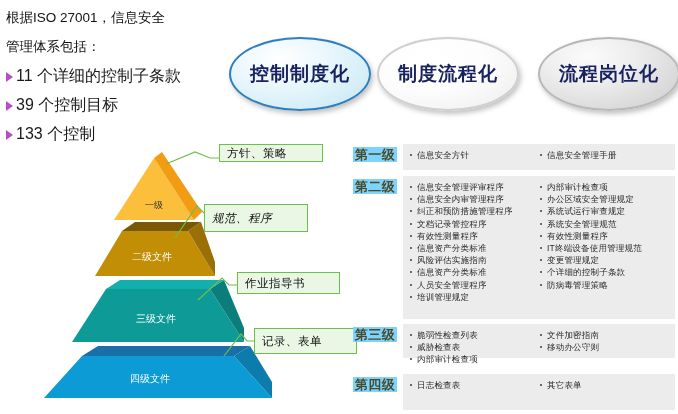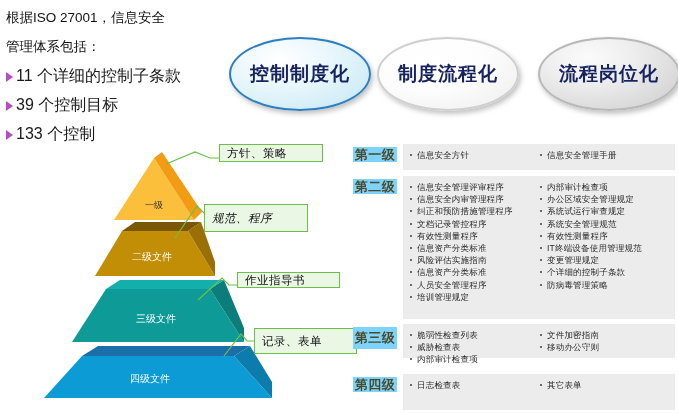--- a/index.html
+++ b/index.html
@@ -109,21 +109,21 @@
     box-sizing: border-box;
     display: flex;
     align-items: center;
     padding-left: 7px;
     font-size: 11.5px;
     color: #111111;
     letter-spacing: 0.5px;
   }
   #callout-1 { left: 219px; top: 144px; width: 104px; height: 18px; }
   #callout-2 { left: 204px; top: 204px; width: 104px; height: 28px; font-style: italic; }
-  #callout-3 { left: 237px; top: 272px; width: 103px; height: 16px; }
+  #callout-3 { left: 237px; top: 272px; width: 103px; height: 22px; }
   #callout-4 { left: 254px; top: 328px; width: 103px; height: 26px; }
   #leaders {
     position: absolute;
     left: 0; top: 0;
     width: 678px; height: 414px;
     pointer-events: none;
   }
 
   
   .lvl-badge {
@@ -133,21 +133,21 @@
     font-size: 13px;
     font-weight: bold;
     display: flex;
     align-items: center;
     justify-content: center;
     letter-spacing: 0.5px;
     box-sizing: border-box;
   }
   #badge-1 { left: 353px; top: 147px; width: 44px; height: 15px; }
   #badge-2 { left: 353px; top: 179px; width: 44px; height: 15px; }
-  #badge-3 { left: 353px; top: 327px; width: 44px; height: 22px; }
+  #badge-3 { left: 353px; top: 327px; width: 44px; height: 15px; }
   #badge-4 { left: 353px; top: 377px; width: 44px; height: 15px; }
 
   .panel {
     position: absolute;
     background: #ececec;
     box-sizing: border-box;
     display: flex;
     padding: 5px 0 13px 0;
   }
   #panel-1 { left: 403px; top: 144px; width: 272px; height: 26px; }

